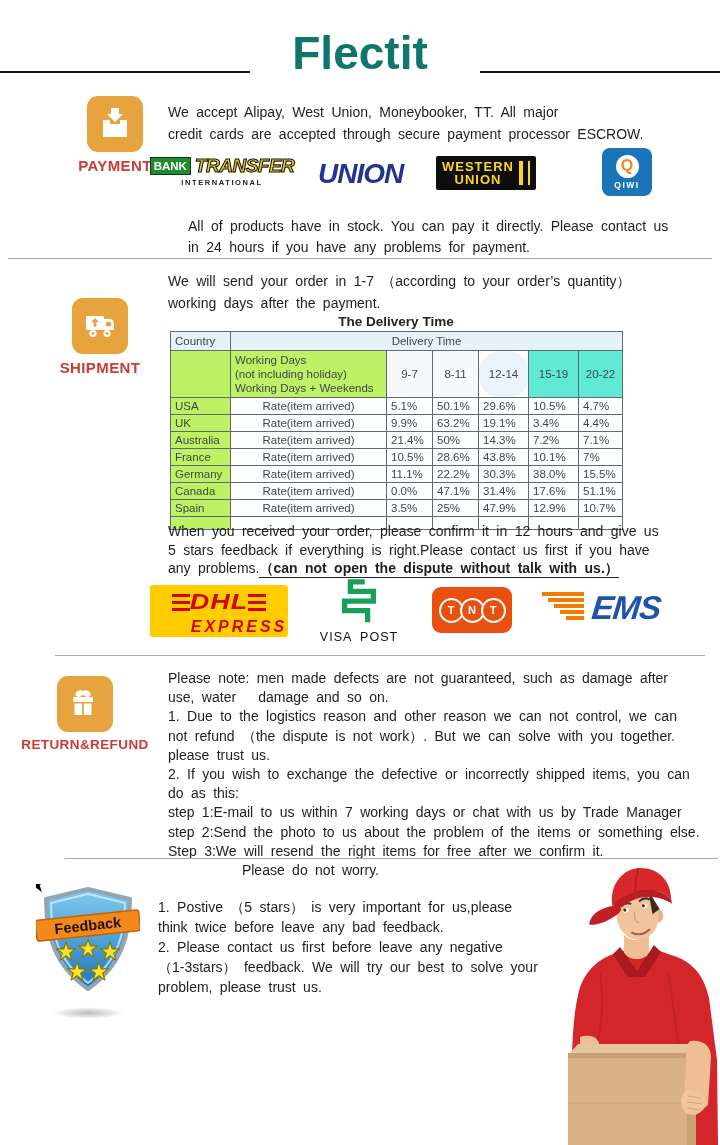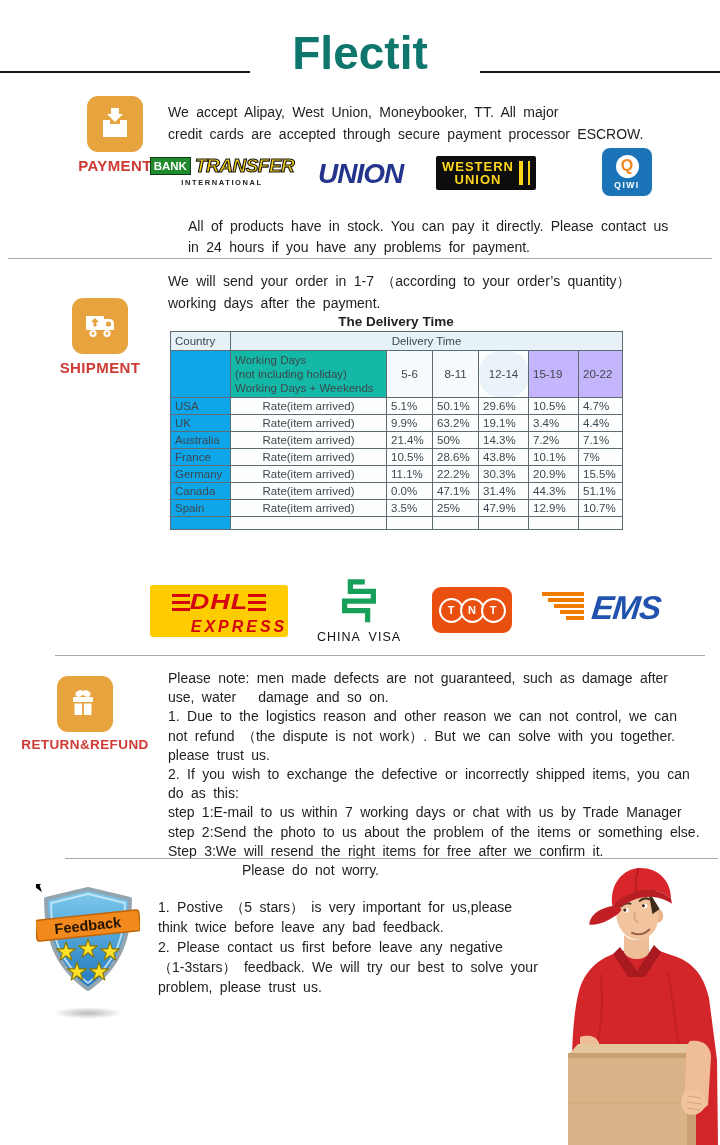--- a/index.html
+++ b/index.html
@@ -63,25 +63,25 @@
   .table-title{position:absolute;top:314px;left:170px;width:452px;text-align:center;
                font-size:13.5px;font-weight:bold;color:#222;}
   table.delivery{position:absolute;left:170px;top:331px;border-collapse:collapse;table-layout:fixed;
                  font-size:11.5px;color:#3d474e;background:#fdfefe;}
   table.delivery td{border:1px solid #5d6b73;padding:0 4px;overflow:hidden;}
   tr.r-head td{height:18px;background:#e7f1f8;}
   tr.r-sub td{height:46px;}
   tr.r-data td{height:16px;}
   tr.r-empty td{height:12px;}
   td.c-center{text-align:center;}
-  td.c-country{text-align:left;background:#0ea5e9;}
-  td.c-wd{white-space:pre;line-height:14px;background:#14b8a6;padding-left:3px;}
+  td.c-country{text-align:left;background:#bef264;}
+  td.c-wd{white-space:pre;line-height:14px;background:#bef264;padding-left:3px;}
   td.d-light{background:#f6fafc;text-align:center;}
   td.d-mid{background:#eaf3f9;text-align:center;border-radius:22px;}
-  td.d-blue{background:#c4b5fd;text-align:left;}
+  td.d-blue{background:#5eead4;text-align:center;}
   td.c-rate{text-align:left;padding-left:6px;}
 
   
   .dhl{position:absolute;left:150px;top:585px;width:138px;height:52px;background:#FFCC00;border-radius:3px;
        display:flex;flex-direction:column;align-items:center;justify-content:center;}
   .dhl-main{display:flex;align-items:center;gap:0;}
   .dhl-bars{width:18px;height:17px;background:repeating-linear-gradient(to bottom,#D40511 0 3px,transparent 3px 7px);}
   .dhl-text{font-style:italic;font-weight:900;font-size:27px;color:#D40511;letter-spacing:1px;transform:scaleY(.8);}
   .dhl-sub{font-style:italic;font-weight:bold;font-size:16px;color:#D40511;letter-spacing:3px;margin-left:40px;}
   .chinapost{position:absolute;left:316px;top:579px;width:86px;text-align:center;}
@@ -186,21 +186,21 @@
     <tbody>
         <tr class="r-head">
       <td class="c-country">Country</td>
       <td class="c-center" colspan="6">Delivery Time</td>
     </tr>
     <tr class="r-sub">
       <td class="c-country"></td>
       <td class="c-wd">Working Days
 (not including holiday)
 Working Days + Weekends</td>
-      <td class="d-light">5-6</td>
+      <td class="d-light">9-7</td>
       <td class="d-light">8-11</td>
       <td class="d-mid">12-14</td>
       <td class="d-blue">15-19</td>
       <td class="d-blue">20-22</td>
     </tr>
     <tr class="r-data">
       <td class="c-country">USA</td>
       <td class="c-center">Rate(item arrived)</td>
       <td class="c-rate">5.1%</td>
       <td class="c-rate">50.1%</td>
@@ -234,30 +234,30 @@
       <td class="c-rate">43.8%</td>
       <td class="c-rate">10.1%</td>
       <td class="c-rate">7%</td>
     </tr>
     <tr class="r-data">
       <td class="c-country">Germany</td>
       <td class="c-center">Rate(item arrived)</td>
       <td class="c-rate">11.1%</td>
       <td class="c-rate">22.2%</td>
       <td class="c-rate">30.3%</td>
-      <td class="c-rate">20.9%</td>
+      <td class="c-rate">38.0%</td>
       <td class="c-rate">15.5%</td>
     </tr>
     <tr class="r-data">
       <td class="c-country">Canada</td>
       <td class="c-center">Rate(item arrived)</td>
       <td class="c-rate">0.0%</td>
       <td class="c-rate">47.1%</td>
       <td class="c-rate">31.4%</td>
-      <td class="c-rate">44.3%</td>
+      <td class="c-rate">17.6%</td>
       <td class="c-rate">51.1%</td>
     </tr>
     <tr class="r-data">
       <td class="c-country">Spain</td>
       <td class="c-center">Rate(item arrived)</td>
       <td class="c-rate">3.5%</td>
       <td class="c-rate">25%</td>
       <td class="c-rate">47.9%</td>
       <td class="c-rate">12.9%</td>
       <td class="c-rate">10.7%</td>
@@ -267,35 +267,38 @@
           <td></td>
       <td></td>
           <td></td>
           <td></td>
       <td></td>
           <td></td>
     </tr>
   </tbody>
     </table>
 
+  <div class="para" id="confirm-note"><span>When you received your order, please confirm it in 12 hours and give us
+5 stars feedback if everything is right.Please contact us first if you have
+any problems.</span><b class="emph">（can not open the dispute without talk with us.）</b></div>
 
   <div class="dhl">
     <div class="dhl-main">
       <div class="dhl-bars"></div>
       <div class="dhl-text">DHL</div>
       <div class="dhl-bars"></div>
     </div>
     <div class="dhl-sub">EXPRESS</div>
   </div>
 
   <div class="chinapost">
     <svg width="54" height="46" viewBox="0 0 54 48">
       <path d="M33 3 H18 V13 H42 V23 H12 V33 H36 V45" fill="none" stroke="#18A05A" stroke-width="5.5"></path>
     </svg>
-    <div class="cp-label">CHINA VISA</div>
+    <div class="cp-label">VISA POST</div>
   </div>
 
   <div class="tnt">
     <div class="tnt-circle">T</div>
     <div class="tnt-circle">N</div>
     <div class="tnt-circle">T</div>
   </div>
 
   <div class="ems">
     <svg width="48" height="40" viewBox="0 0 48 40">

